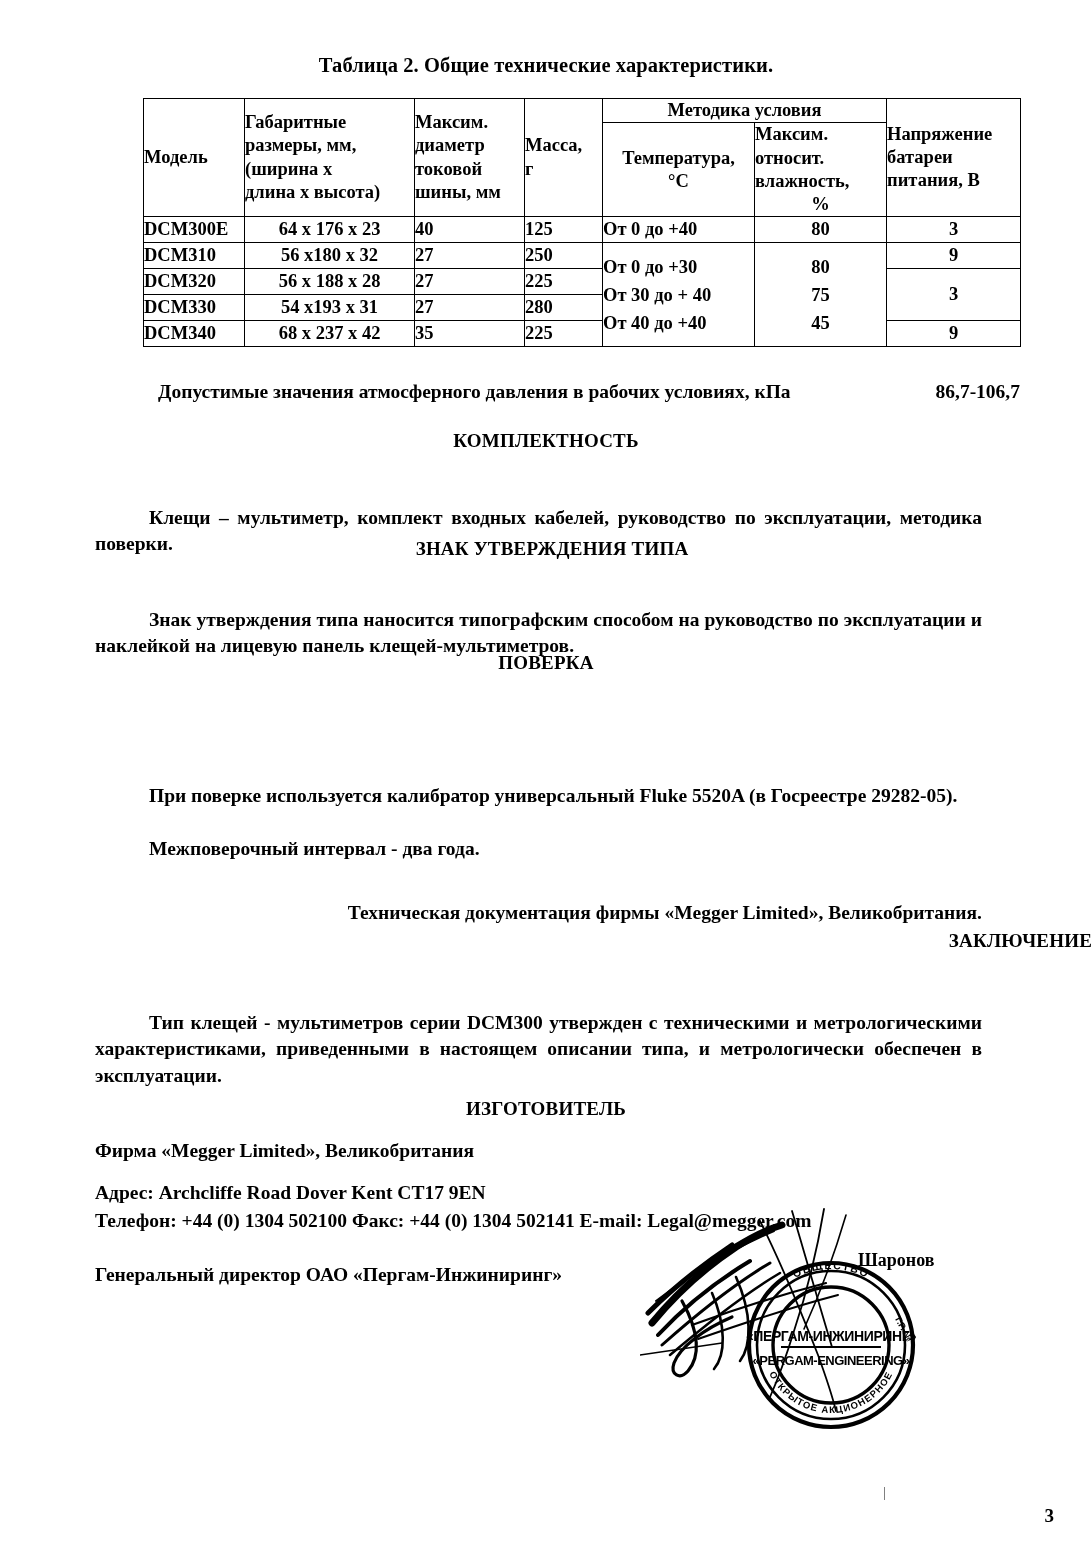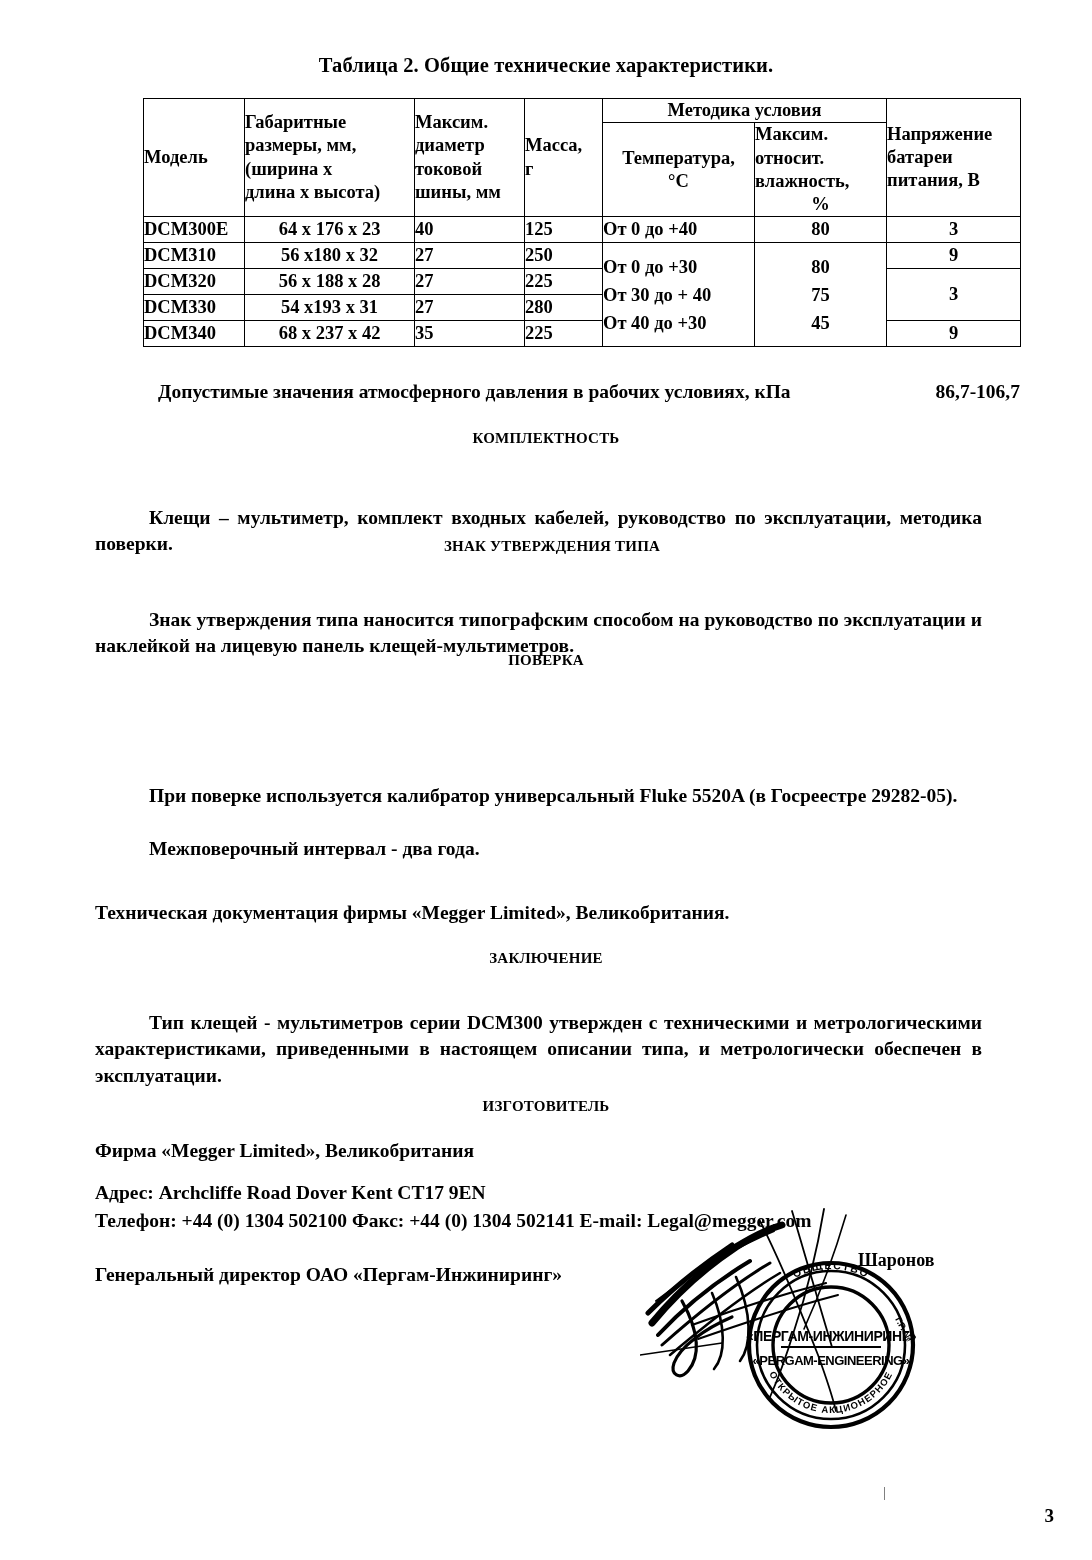--- a/index.html
+++ b/index.html
@@ -94,21 +94,21 @@
     position: absolute;
     font-size: 19.5px;
     line-height: 1.35;
     text-align: justify;
     font-weight: bold;
   }
   .heading {
     position: absolute;
     left: 0; right: 0;
     text-align: center;
-    font-size: 15px;
+    font-size: 19px;
     font-weight: bold;
     letter-spacing: 0.2px;
   }
 
   .pressure-row {
     position: absolute;
     left: 95px;
     right: 72px;
     top: 381px;
     font-size: 19.5px;
@@ -232,21 +232,21 @@
           <td class="dcell center">3</td>
         </tr>
         <tr>
           <td class="dcell model">DCM310</td>
           <td class="dcell dims">56 х180 х 32</td>
           <td class="dcell num-l">27</td>
           <td class="dcell num-l">250</td>
           <td rowspan="4" class="dcell temp-merged">
             <div>От 0 до +30</div>
             <div>От 30 до + 40</div>
-            <div>От 40 до +30</div>
+            <div>От 40 до +40</div>
           </td>
           <td rowspan="4" class="dcell hum-merged">
             <div>80</div>
             <div>75</div>
             <div>45</div>
           </td>
           <td class="dcell center">9</td>
         </tr>
         <tr>
           <td class="dcell model">DCM320</td>
@@ -280,23 +280,23 @@
   <div class="heading" style="top:430px;">КОМПЛЕКТНОСТЬ</div>
   <div class="para indent" style="left:95px; width:887px; top:483px;">Клещи – мультиметр, комплект входных кабелей, руководство по эксплуатации, методика поверки.</div>
 
   <div class="heading" style="top:538px;padding-left:12px;">ЗНАК УТВЕРЖДЕНИЯ ТИПА</div>
   <div class="para indent" style="left:95px; width:887px; top:585px;">Знак утверждения типа наносится типографским способом на руководство по эксплуатации и наклейкой на лицевую панель клещей-мультиметров.</div>
 
   <div class="heading" style="top:652px;">ПОВЕРКА</div>
   <div class="para indent" style="left:95px; width:887px; top:761px;">При поверке используется калибратор универсальный Fluke 5520A (в Госреестре 29282-05).</div>
   <div class="para indent" style="left:95px; width:887px; top:814px; text-align:left;">Межповерочный интервал  - два года.</div>
 
-  <div class="para" style="left:95px; width:887px; top:900px; text-align:left;">Техническая документация фирмы «Megger Limited», Великобритания.</div>
-
-  <div class="heading" style="top:950px;">ЗАКЛЮЧЕНИЕ</div>
+  <div class="para" style="left:95px; width:887px; top:900px; text-align:right;">Техническая документация фирмы «Megger Limited», Великобритания.</div>
+
+  <div class="heading" style="top:930px;text-align:right;">ЗАКЛЮЧЕНИЕ</div>
   <div class="para indent" style="left:95px; width:887px; top:988px;">Тип клещей - мультиметров серии DCM300 утвержден с техническими и метрологическими характеристиками, приведенными в настоящем описании типа, и метрологически обеспечен в эксплуатации.</div>
 
   <div class="heading" style="top:1098px;">ИЗГОТОВИТЕЛЬ</div>
   <div class="para" style="left:95px; width:887px; top:1138px; text-align:left;">Фирма «Megger Limited», Великобритания</div>
   <div class="para" style="left:95px; width:887px; top:1180px; text-align:left;">Адрес:  Archcliffe Road Dover Kent CT17 9EN</div>
   <div class="para" style="left:95px; width:900px; top:1208px; text-align:left;">Телефон:  +44 (0) 1304 502100    Факс: +44 (0) 1304 502141     E-mail: Legal@megger.com</div>
 
   <div class="para" style="left:95px; width:600px; top:1262px; text-align:left;">Генеральный директор ОАО «Пергам-Инжиниринг»</div>
 
   <div class="sig-area">

